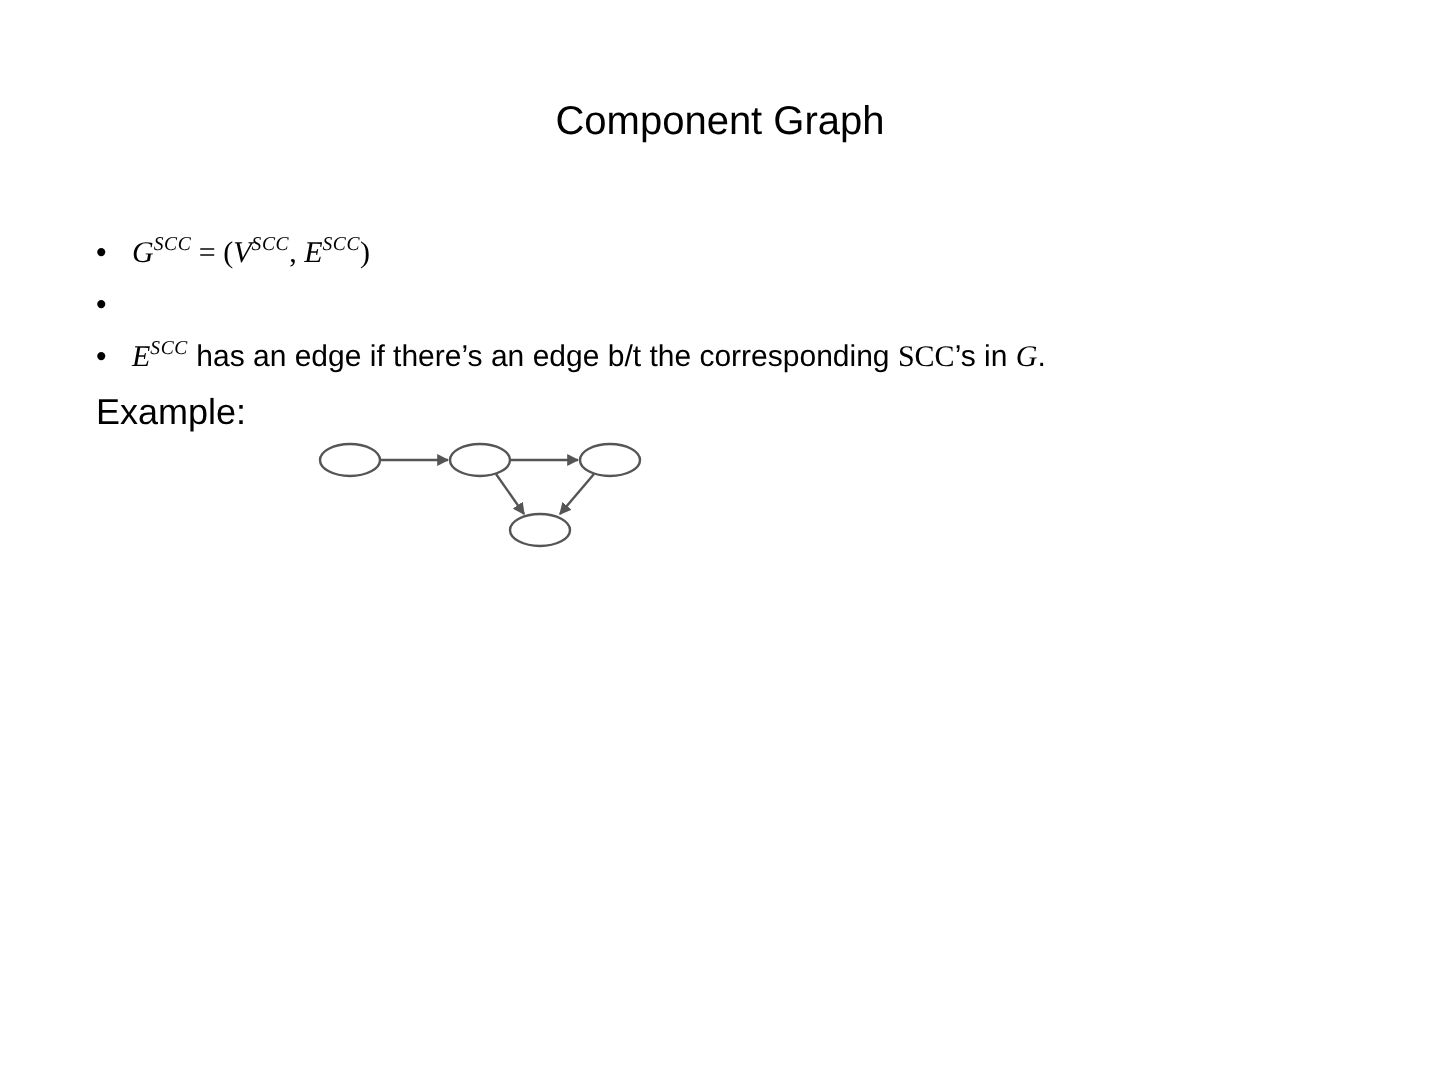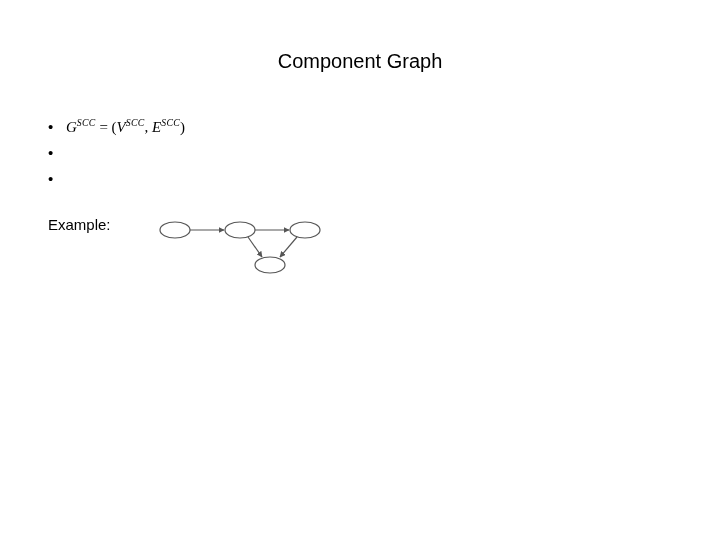--- a/index.html
+++ b/index.html
@@ -53,23 +53,23 @@
     letter-spacing: 0.3px;
   }
   .gtext {
     font-style: italic;
   }
   .scc {
     font-family: "Times New Roman", Times, serif;
   }
   .example-label {
     position: absolute;
-    top: 216px;
+    top: 196px;
     left: 48px;
-    font-size: 15px;
+    font-size: 18px;
   }
   .diagram {
     position: absolute;
     top: 215px;
     left: 155px;
     width: 200px;
     height: 70px;
   }
 </style>
 </head>
@@ -87,20 +87,23 @@
         <span>G</span><span class="sup">SCC</span><span style="font-style:normal"> = (</span><span>V</span><span class="sup">SCC</span><span style="font-style:normal">, </span><span>E</span><span class="sup">SCC</span><span style="font-style:normal">)</span>
       </span>
     </div>
 
     <div class="bullet">
       <span class="dot">•</span>
     </div>
 
     <div class="bullet">
       <span class="dot">•</span>
+      <span>
+        <span class="math"><span>E</span><span class="sup">SCC</span></span><span> has an edge if there’s an edge b/t the corresponding </span><span class="scc">SCC</span><span>’s in </span><span class="scc" style="font-style:italic">G</span><span>.</span>
+      </span>
     </div>
 
   </div>
 
   <div class="example-label">Example:</div>
 
   <svg class="diagram" viewBox="0 0 200 70">
     <defs>
       <marker id="arrow" viewBox="0 0 10 10" refX="9" refY="5" markerWidth="5" markerHeight="5" orient="auto-start-reverse">
         <path d="M 0 0 L 10 5 L 0 10 z" fill="#555"></path>

